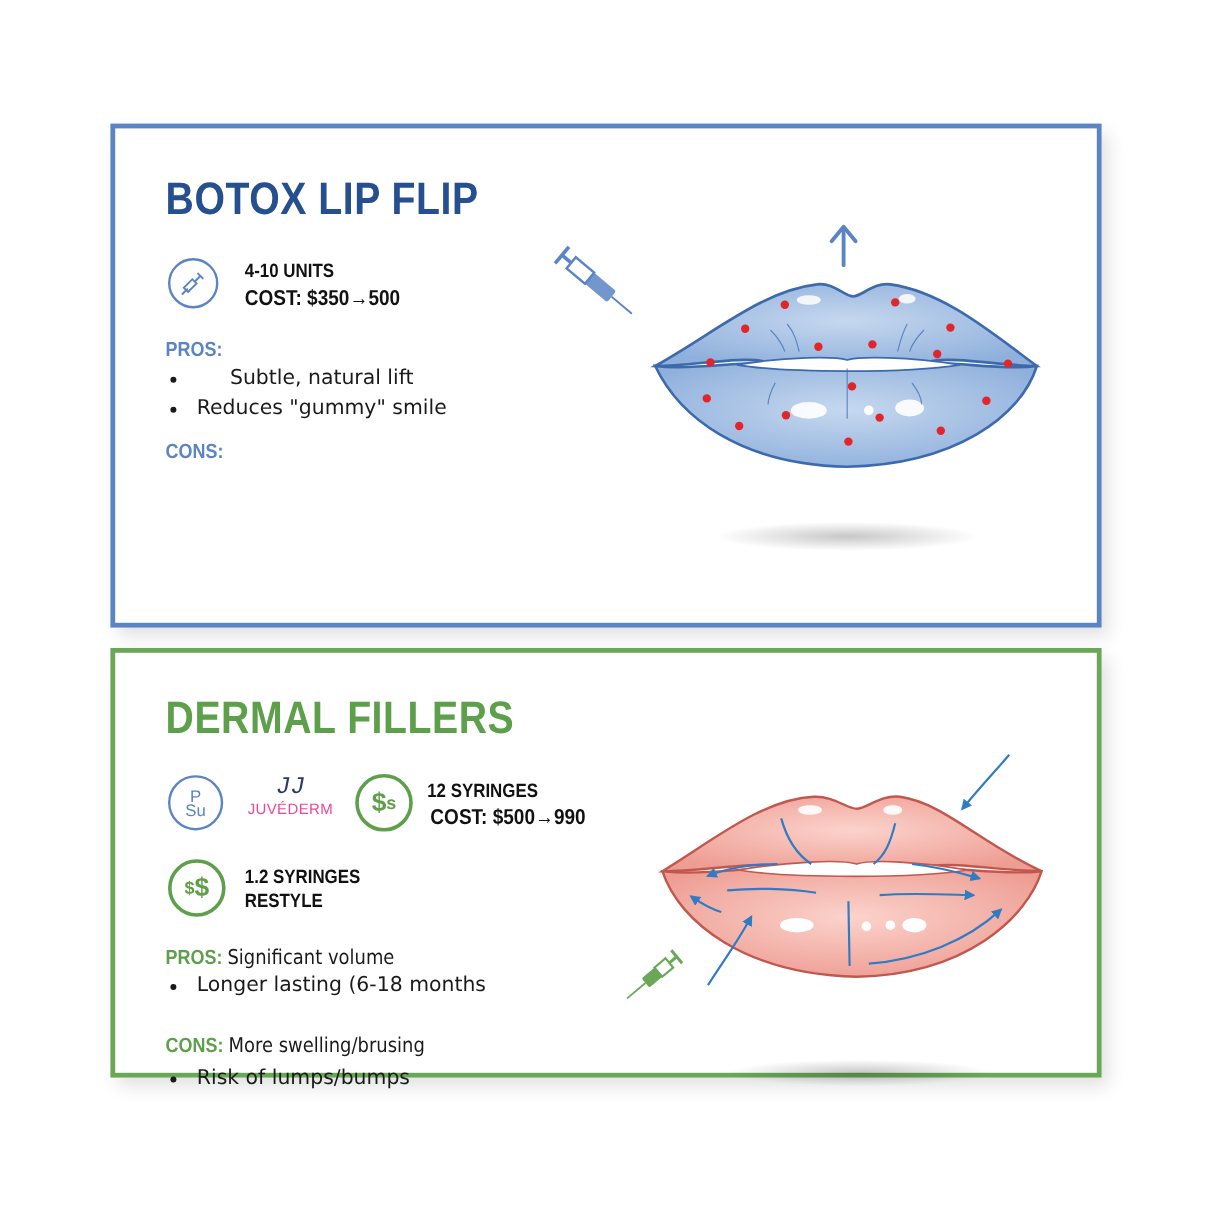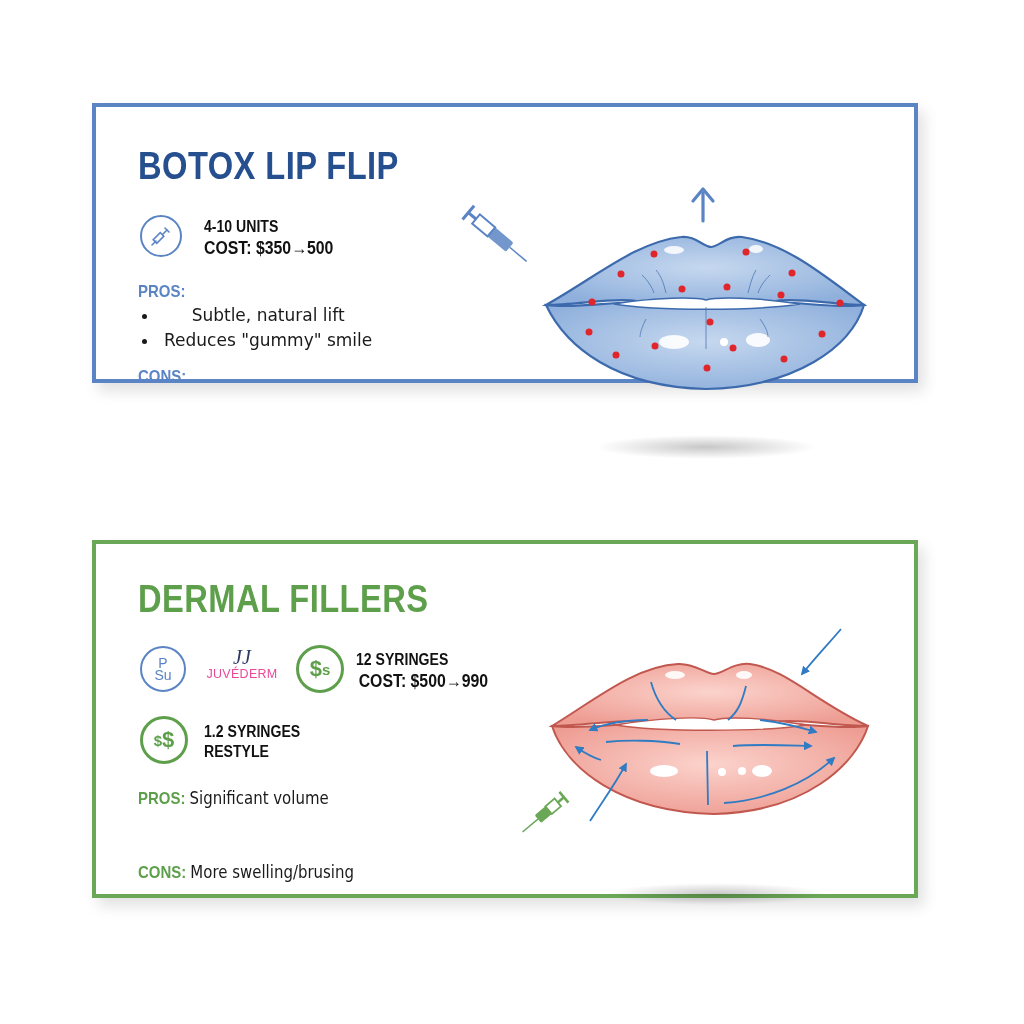--- a/index.html
+++ b/index.html
@@ -4,21 +4,21 @@
 <style>
   html, body { margin:0; padding:0; }
   body {
     width:1024px; height:1024px; background:#ffffff; position:relative; overflow:hidden;
     font-family:"DejaVu Sans", sans-serif; color:#1a1a1a;
   }
   .card {
     position:absolute; left:92px; width:826px; background:#fff; box-sizing:border-box;
     box-shadow: 6px 8px 14px rgba(0,0,0,0.12);
   }
-  #card-botox { top:103px; height:280px; border:4px solid #5b84c4; }
+  #card-botox { top:103px; height:420px; border:4px solid #5b84c4; }
   #card-filler { top:540px; height:358px; border:4px solid #6aa857; }
 
   .title {
     position:absolute; left:42px; font-family:"Liberation Sans", sans-serif; font-weight:bold;
     font-size:38px; letter-spacing:0.5px; transform:scaleX(0.86); transform-origin:left center;
   }
   #card-botox .title { top:38px; color:#254f8f; }
   #card-filler .title { top:34px; color:#5e9f4b; }
 
   .circle-icon {
@@ -46,21 +46,21 @@
 
   ul.bullets { position:absolute; margin:0; padding:0; list-style:none; }
   ul.bullets li {
     font-size:17px; line-height:24.5px; color:#1a1a1a; position:relative; padding-left:26px; white-space:nowrap;
   }
   ul.bullets li::before {
     content:""; position:absolute; left:4px; top:11px; width:5px; height:5px; border-radius:50%; background:#1a1a1a;
   }
 
   .juvederm-logo { position:absolute; text-align:center; }
-  .juvederm-logo .mark { font-family:Liberation Serif, serif; font-style:italic; font-size:20px; color:#2b3a63; line-height:20px; }
+  .juvederm-logo .mark { font-family:Liberation Mono, monospace; font-style:italic; font-size:20px; color:#2b3a63; line-height:20px; }
   .juvederm-logo .word { font-family:"Liberation Sans", sans-serif; font-size:12.5px; color:#ec4899; letter-spacing:0.3px; }
 
   .illus { position:absolute; }
 </style>
 </head>
 <body>
 
 <div class="card" id="card-botox">
   <div class="title">BOTOX LIP FLIP</div>
 
@@ -186,26 +186,30 @@
   <div class="meta" style="left:108px; top:178px;">
     <div class="l1">1.2 SYRINGES</div>
     <div class="l1">RESTYLE</div>
   </div>
 
   <div class="section-label" style="left:42px; top:244px; white-space:nowrap;">
     <span>PROS:</span>
     <span class="inline-text">Significant volume</span>
   </div>
   <ul class="bullets" style="left:42px; top:265px;">
+    <li>Longer lasting (6-18 months</li>
   </ul>
 
   <div class="section-label" style="left:42px; top:318px; white-space:nowrap;">
     <span>CONS:</span>
     <span class="inline-text">More swelling/brusing</span>
   </div>
+  <ul class="bullets" style="left:42px; top:342px;">
+    <li>Risk of lumps/bumps</li>
+  </ul>
 
   <svg class="illus" style="left:410px; top:70px;" width="420" height="300" viewBox="0 0 420 300">
     <defs>
       <radialGradient id="pinkLip" cx="50%" cy="45%" r="60%">
         <stop offset="0%" stop-color="#fbd3cc"></stop>
         <stop offset="100%" stop-color="#ee9d93"></stop>
       </radialGradient>
       <radialGradient id="shadow2" cx="50%" cy="50%" r="50%">
         <stop offset="0%" stop-color="rgba(0,0,0,0.22)"></stop>
         <stop offset="100%" stop-color="rgba(0,0,0,0)"></stop>

